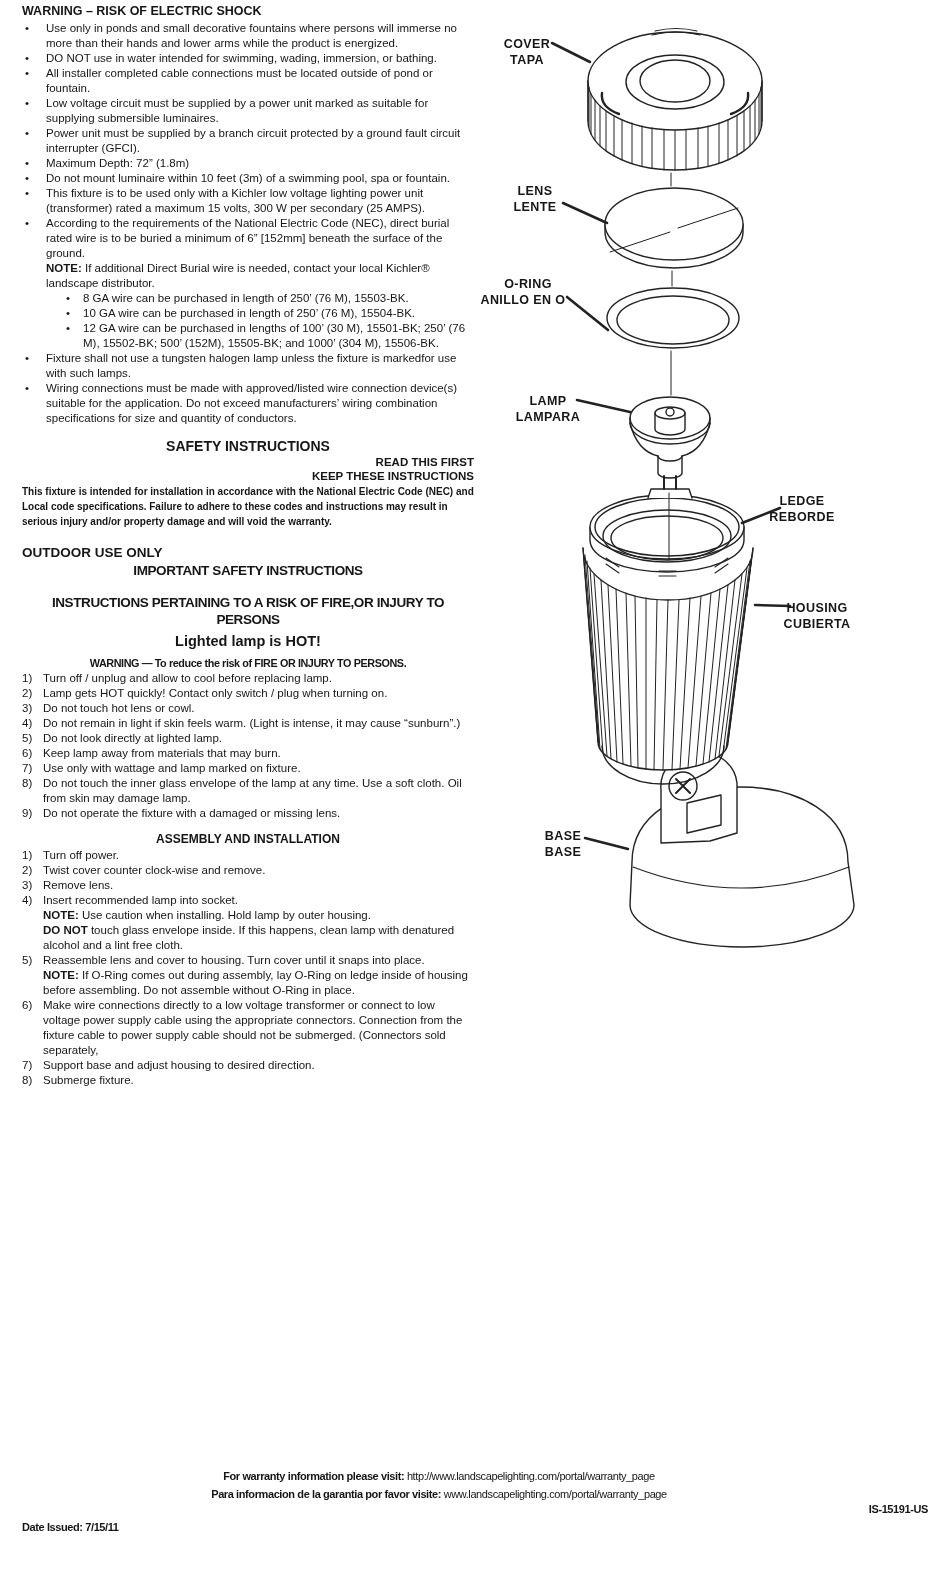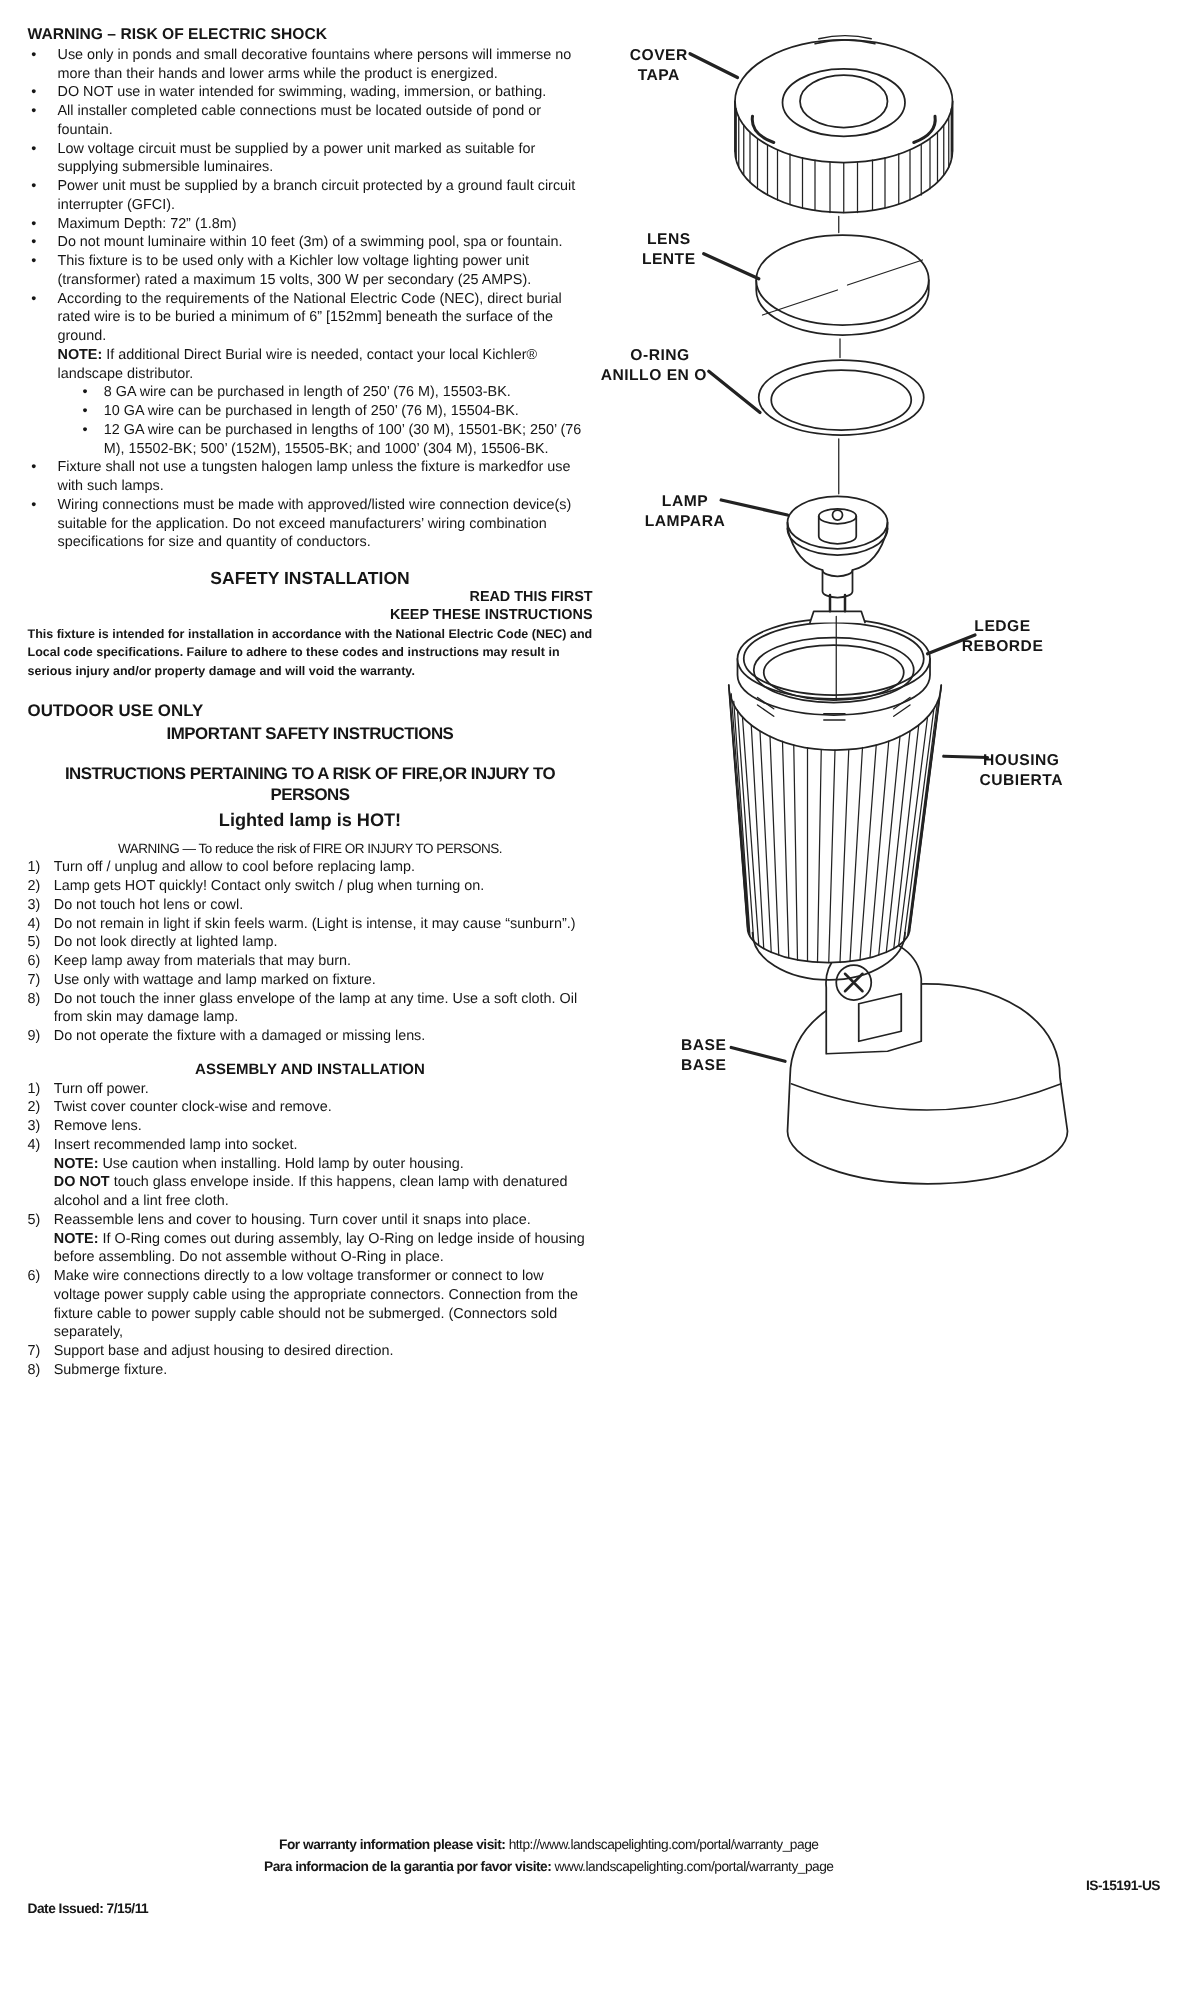--- a/index.html
+++ b/index.html
@@ -1,39 +1,39 @@
 <!DOCTYPE html>
 <html><head>
 <meta charset="utf-8">
 <style>
   html,body{margin:0;padding:0;}
   body{
     width:950px;height:1591px;background:#ffffff;position:relative;
     font-family:"Liberation Sans",sans-serif;color:#161616;
     -webkit-font-smoothing:antialiased;
   }
-  .col{position:absolute;left:22px;top:20px;width:452px;}
+  .col{position:absolute;left:22px;top:4px;width:452px;}
   .h-warning{font-size:12.5px;font-weight:bold;margin:0 0 3px 0;}
   .li{display:flex;font-size:11.5px;line-height:15px;}
   .li .mk{width:21px;flex:none;padding-left:3px;}
   .li .num{width:21px;flex:none;}
   .li .t{flex:1;}
   .sub{margin-left:19px;margin-top:0;}
   .sub .mk{width:17px;padding-left:1px;}
   b{font-weight:bold;}
   .center{text-align:center;}
   .h-safety{font-size:14px;font-weight:bold;margin:12px 0 0 0;}
   .h-sub{font-size:11.5px;font-weight:bold;margin:2px 0 0 0;text-align:right;}
   .para-bold{font-size:10px;line-height:15px;font-weight:bold;margin:2px 0 0 0;}
   .h-outdoor{font-size:13.5px;font-weight:bold;margin:16px 0 0 0;}
   .narrow{letter-spacing:-0.4px;}
   .h-fire{font-size:13.5px;font-weight:bold;line-height:17px;margin:16px 0 0 0;}
   .h-important{font-size:13.5px;font-weight:bold;margin:3px 0 0 0;}
   .h-hot{font-size:14.5px;font-weight:bold;margin:5px 0 0 0;}
-  .warn-line{font-size:10.8px;font-weight:normal;margin:8px 0 2px 0;}
+  .warn-line{font-size:10.8px;font-weight:bold;margin:8px 0 2px 0;}
   .h-assembly{font-size:12px;font-weight:bold;margin:11px 0 2px 0;}
   .diagram{position:absolute;left:480px;top:15px;}
   .footer-warranty{position:absolute;left:0;top:1467px;width:878px;text-align:center;
     font-size:11px;line-height:18px;}
   .f-label{font-weight:bold;}
   .footer-date{position:absolute;left:22px;top:1521px;font-size:11px;font-weight:bold;text-align:center;}
   .footer-doc{position:absolute;right:22px;top:1503px;font-size:11px;font-weight:bold;}
   svg text{font-family:"Liberation Sans",sans-serif;font-size:12.5px;font-weight:bold;
     letter-spacing:0.4px;fill:#161616;}
 </style>
@@ -99,21 +99,21 @@
 
   <div class="li">
     <span class="mk">•</span>
     <div class="t">Fixture shall not use a tungsten halogen lamp unless the fixture is markedfor use with such lamps.</div>
   </div>
   <div class="li">
     <span class="mk">•</span>
     <div class="t">Wiring connections must be made with approved/listed wire connection device(s) suitable for the application. Do not exceed manufacturers’ wiring combination specifications for size and quantity of conductors.</div>
   </div>
 
-  <div class="center h-safety">SAFETY INSTALLATION</div>
+  <div class="center h-safety">SAFETY INSTRUCTIONS</div>
   <div class="center h-sub">READ THIS FIRST</div>
   <div class="center h-sub">KEEP THESE INSTRUCTIONS</div>
   <div class="para-bold">This fixture is intended for installation in accordance with the National Electric Code (NEC) and Local code specifications.  Failure to adhere to these codes and instructions may result in serious injury and/or property damage and will void the warranty.</div>
 
   <div class="h-outdoor">OUTDOOR USE ONLY</div>
 
   <div class="center h-important narrow">IMPORTANT SAFETY INSTRUCTIONS</div>
   <div class="center h-fire narrow">INSTRUCTIONS PERTAINING TO A RISK OF FIRE,OR INJURY TO PERSONS</div>
   <div class="center h-hot">Lighted lamp is HOT!</div>
   <div class="center warn-line narrow">WARNING — To reduce the risk of FIRE OR INJURY TO PERSONS.</div>

